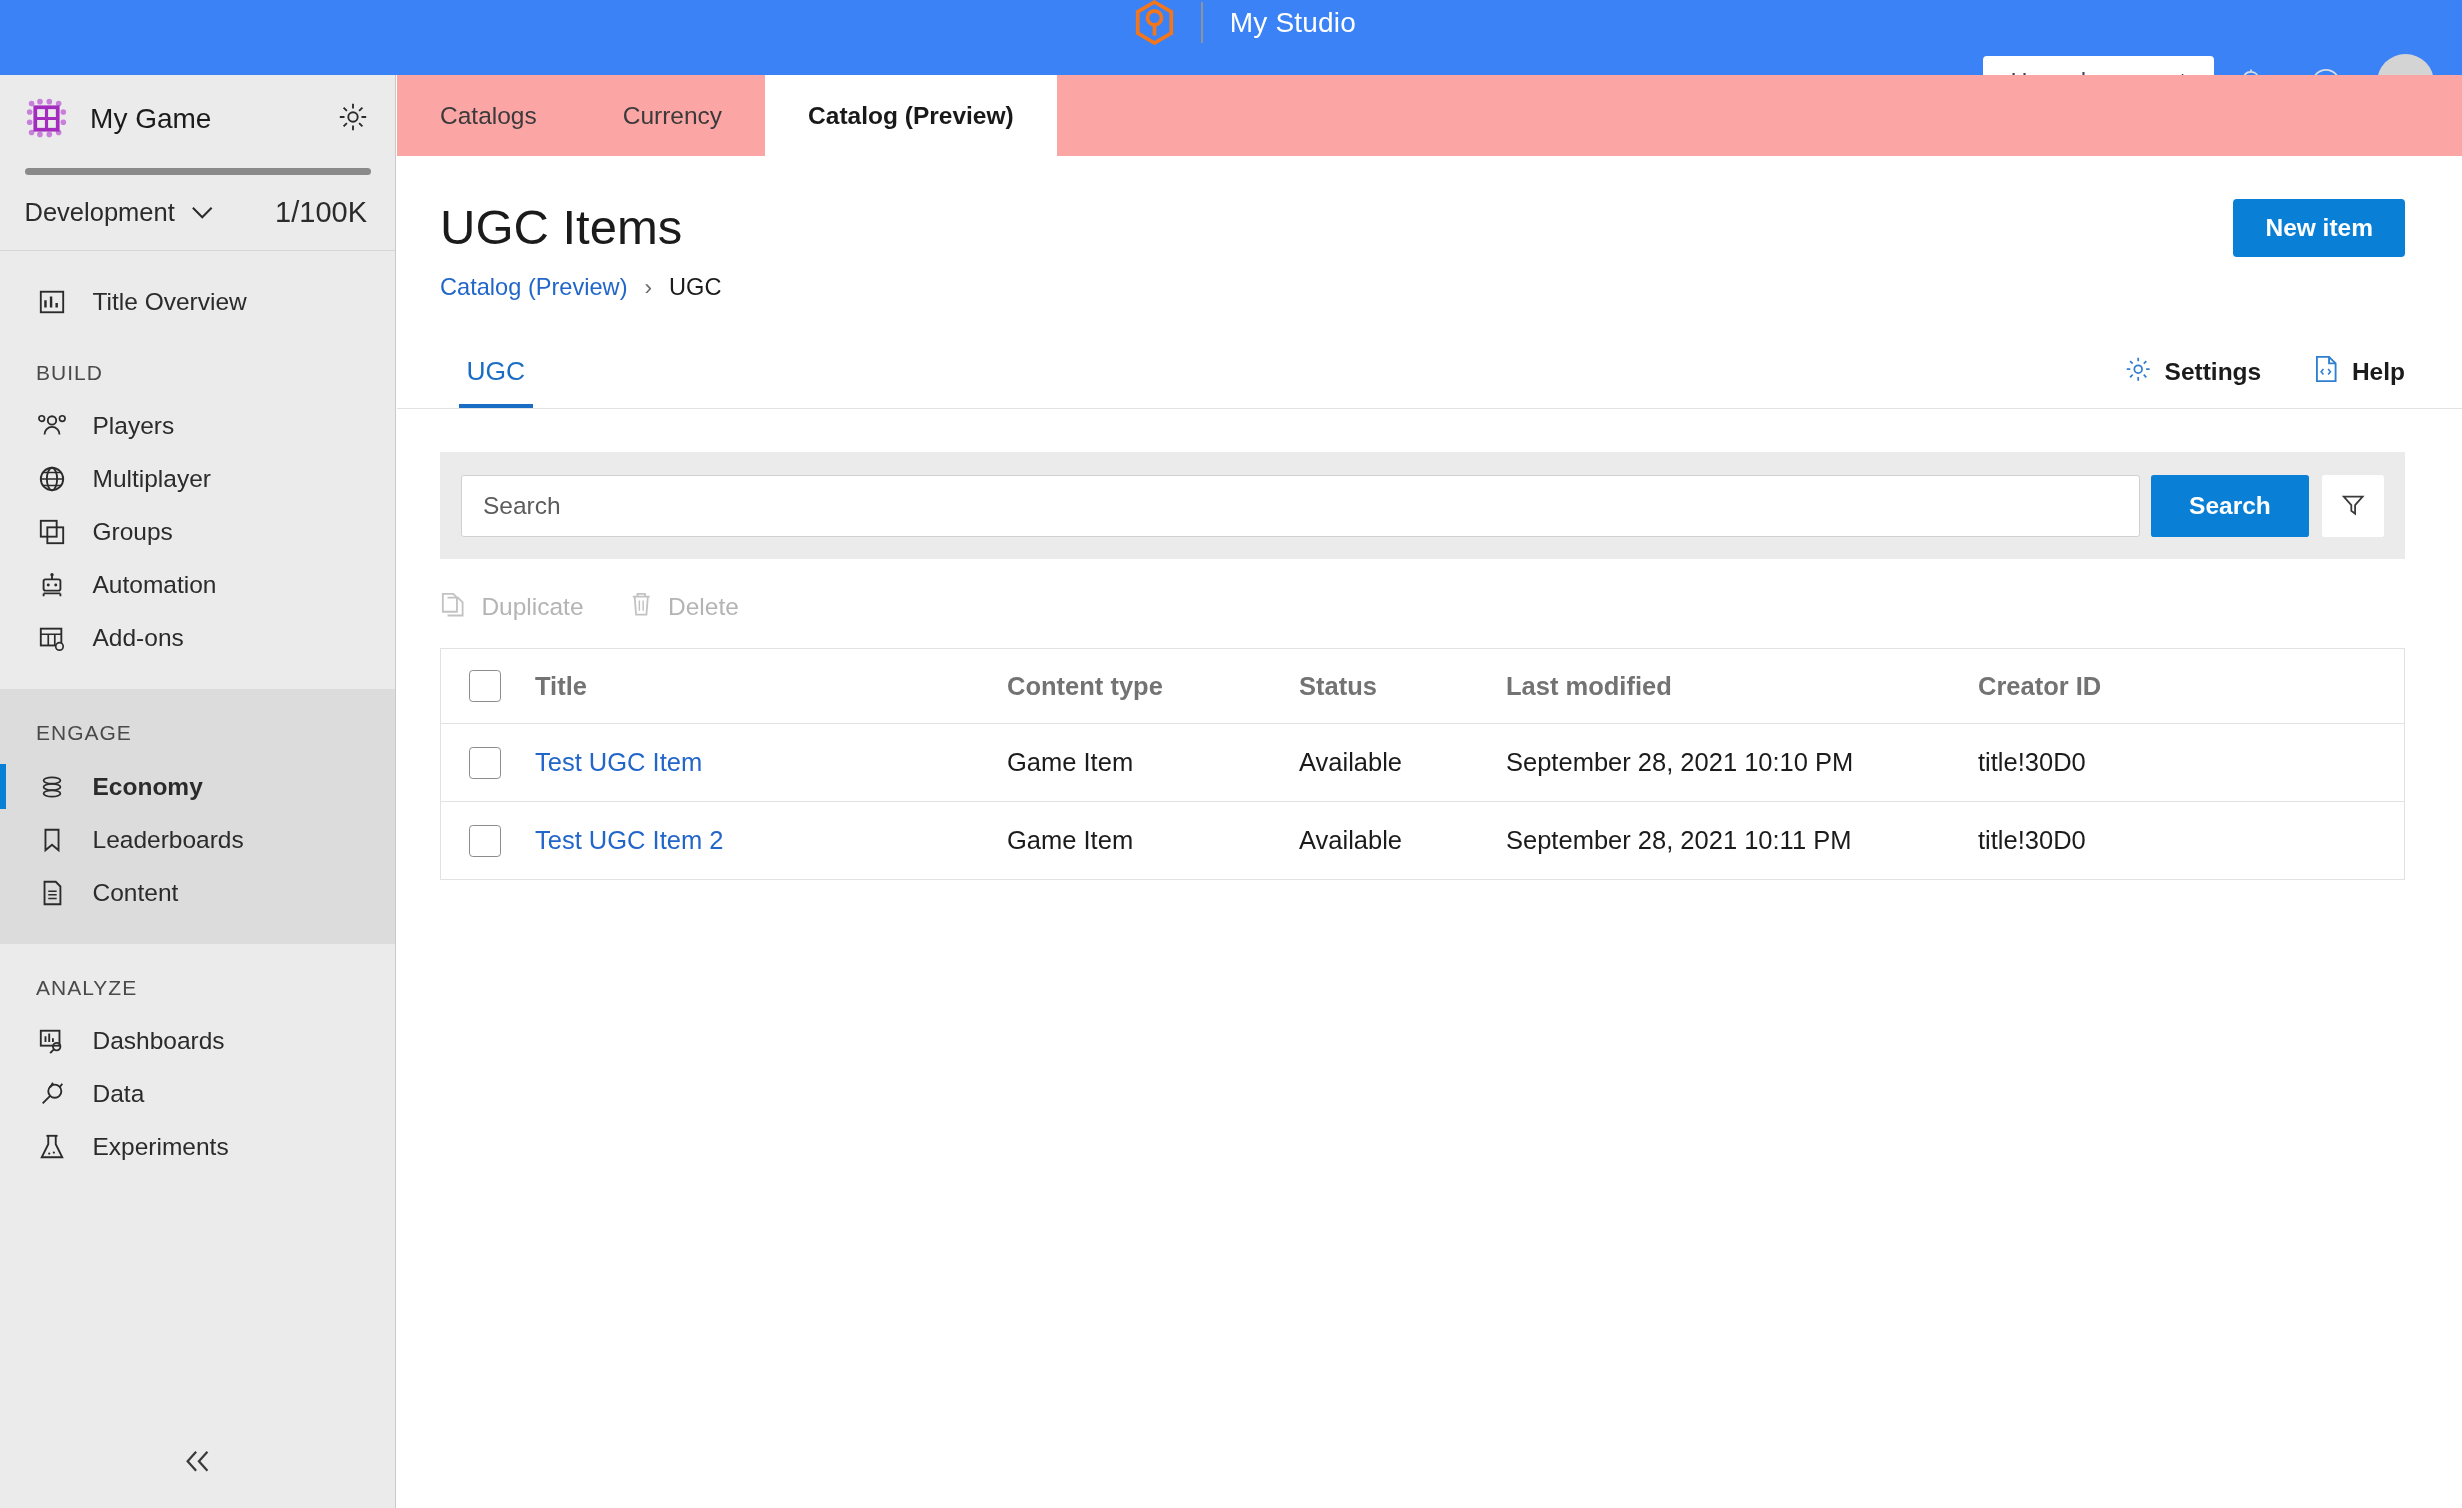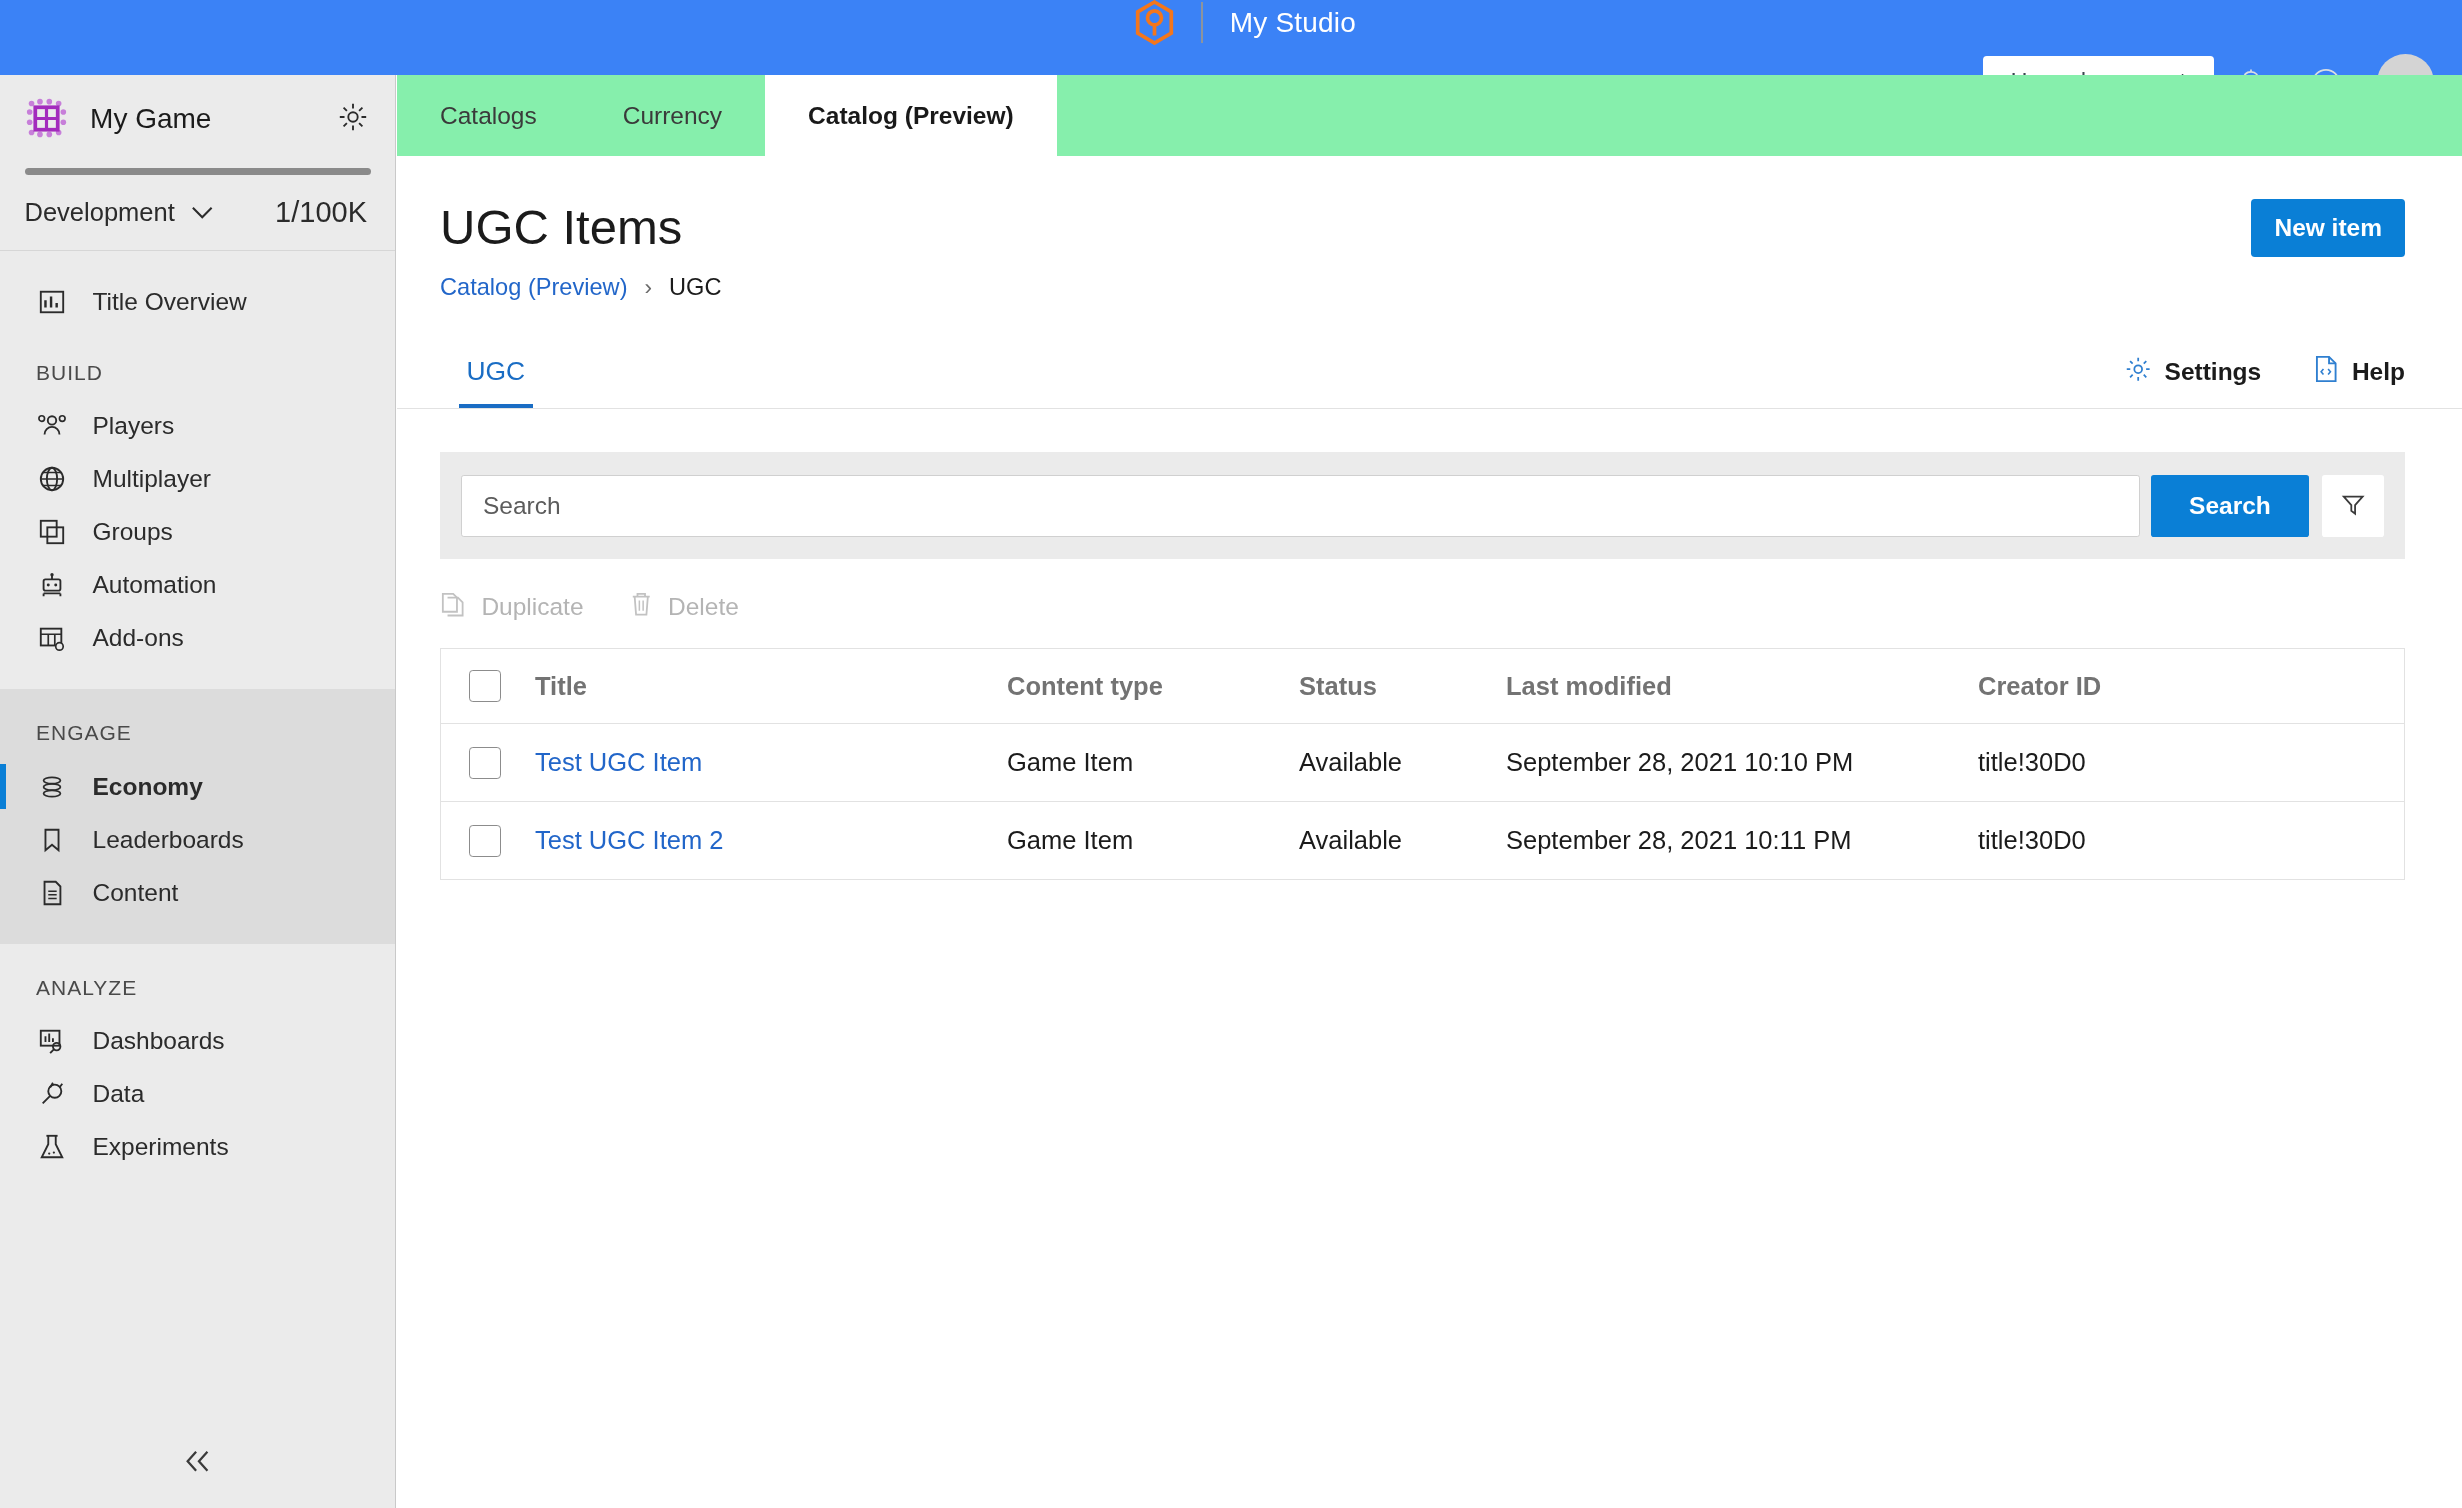--- a/index.html
+++ b/index.html
@@ -108,38 +108,38 @@
     position: absolute; bottom: 32px; left: 0; width: 396px;
     display: flex; justify-content: center; cursor: pointer;
   }
 
   
   .main {
     position: absolute; top: 75px; left: 397px;
     width: 2065px; height: 1433px; background: #ffffff;
   }
   .tabstrip {
-    height: 81px; background: #86efac;
+    height: 81px; background: #fca5a5;
     display: flex; align-items: stretch;
   }
   .tab {
     display: flex; align-items: center; justify-content: center;
     padding: 0 43px; font-size: 24.5px; color: #3a3a3a; cursor: pointer;
   }
   .tab.active { background: #ffffff; color: #191919; font-weight: bold; }
 
   .page-head {
     display: flex; align-items: flex-start;
     padding: 43px 57px 0 43px;
   }
   .page-title { font-size: 49px; font-weight: 400; color: #1b1b1b; }
   .new-item-btn {
     margin-left: auto; background: #0a7fd6; color: #ffffff;
     border: none; border-radius: 3.8px; cursor: pointer;
-    font-size: 24.5px; font-weight: bold; padding: 15px 23px;
+    font-size: 24.5px; font-weight: bold; padding: 15px 32px;
     font-family: "Liberation Sans", sans-serif;
   }
   .breadcrumb {
     display: flex; align-items: center; gap: 17px;
     padding: 17px 0 0 43px; font-size: 23.6px;
   }
   .crumb-link { color: #2266c9; cursor: pointer; }
   .crumb-sep { color: #6a6a6a; font-size: 22.6px; }
   .crumb-current { color: #1b1b1b; }
 

